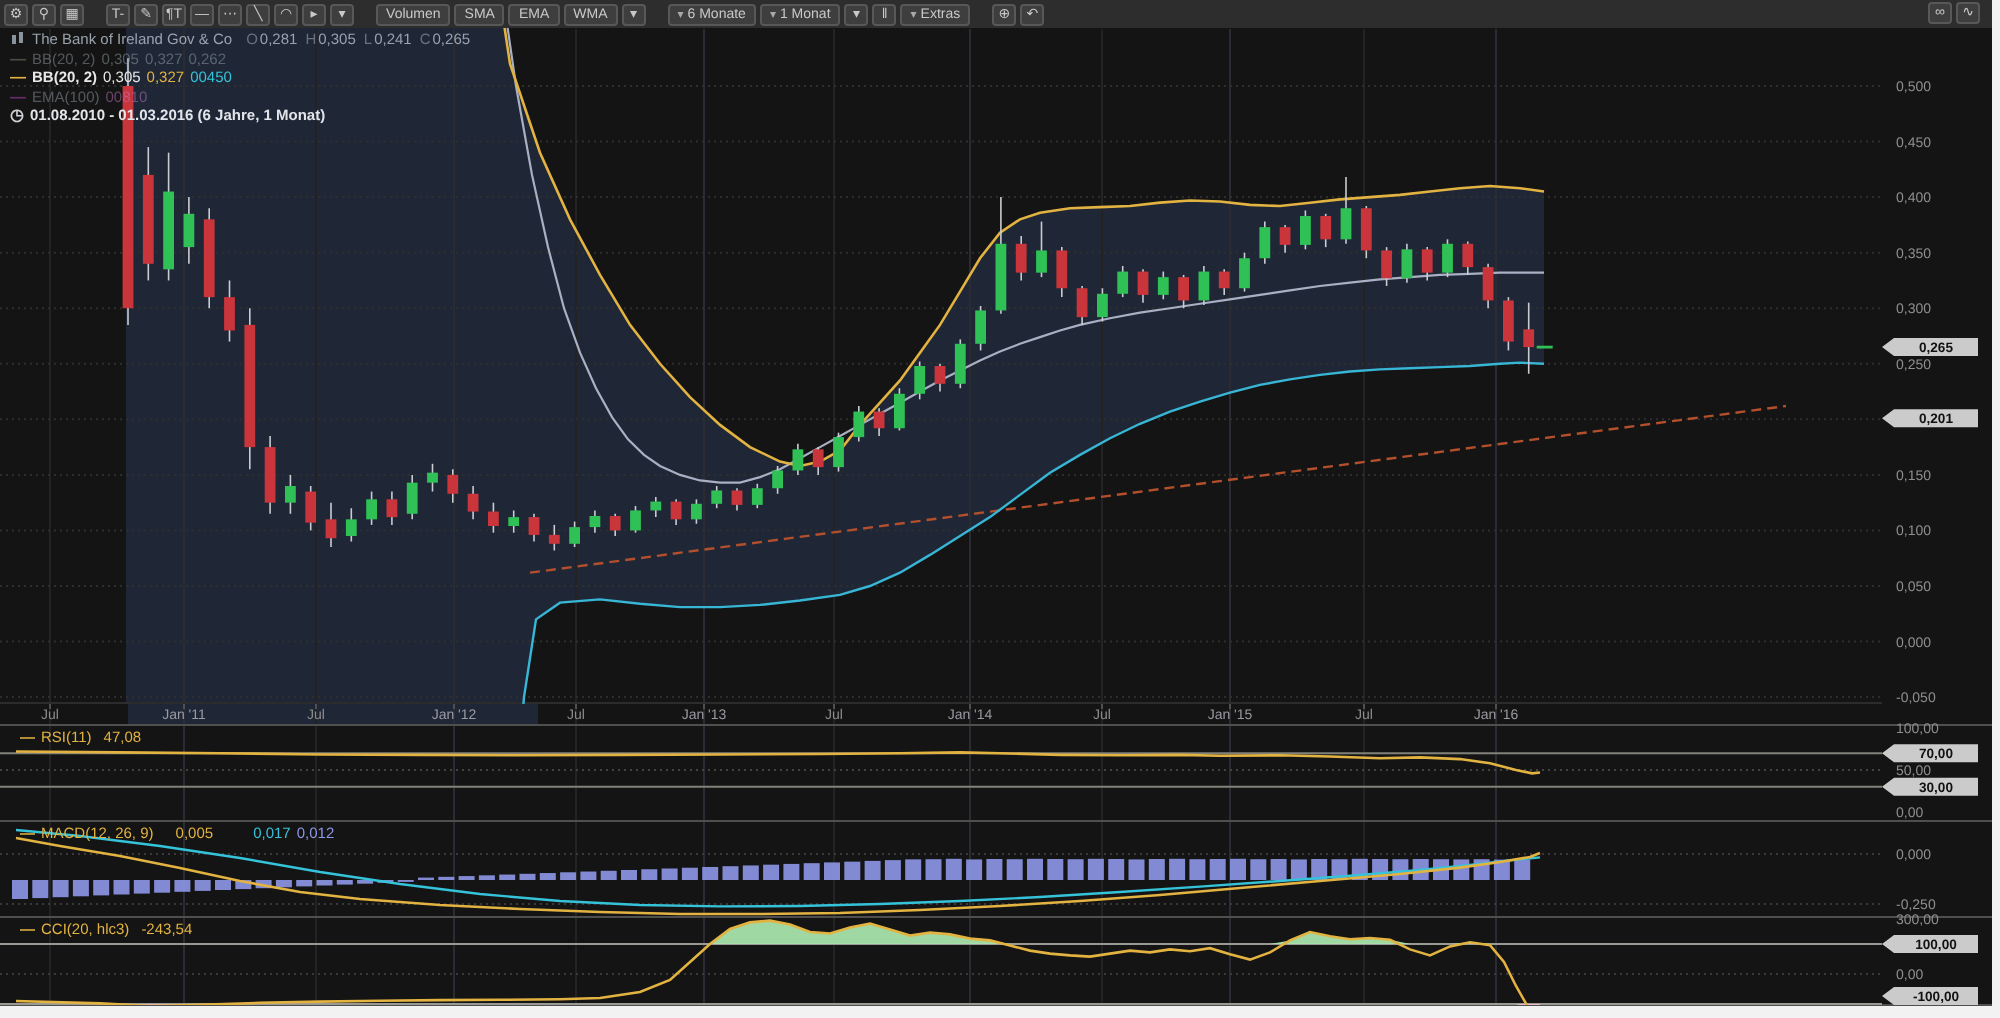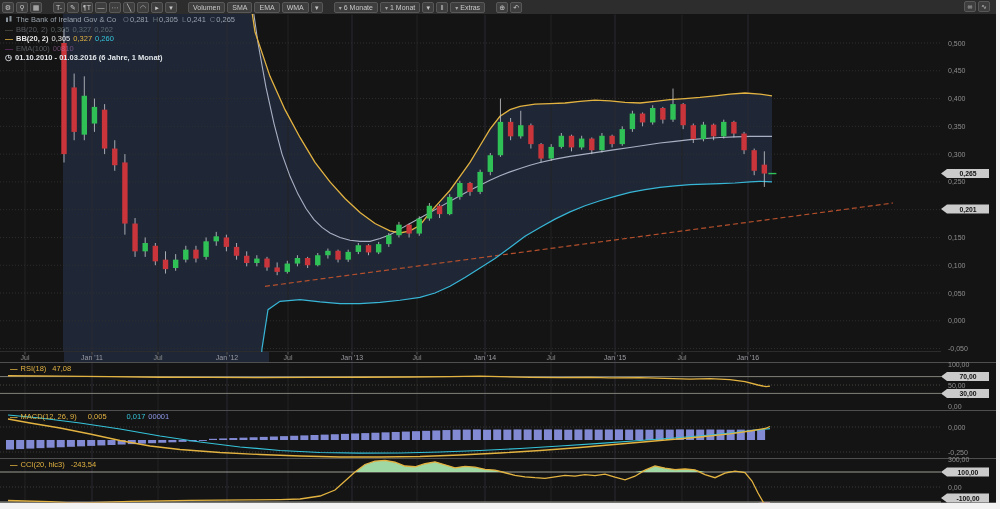--- a/index.html
+++ b/index.html
@@ -440,43 +440,43 @@
             <span class="">BB(20, 2)</span>
             <span style="color: rgb(153, 170, 170);">0,305</span>
             <span style="color: rgb(153, 170, 170);">0,327</span>
             <span style="color: rgb(153, 170, 170);">0,262</span>
           </div>
           <div class="lrow">
             <span class="dash" style="color: rgb(227, 179, 65);">—</span>
             <span class="bbname">BB(20, 2)</span>
             <span style="color: rgb(232, 232, 232);">0,305</span>
             <span style="color: rgb(227, 179, 65);">0,327</span>
-            <span style="color: rgb(53, 195, 217);">0,260</span>
+            <span style="color: rgb(53, 195, 217);">00450</span>
           </div>
           <div class="lrow dim">
             <span class="dash" style="color: rgb(194, 75, 194);">—</span>
             <span class="">EMA(100)</span>
             <span style="color: rgb(199, 121, 199);">00810</span>
           </div>
         </div>
       <div class="lrow daterow">
         <span class="clock">◷</span>
-        <span>01.10.2010 - 01.03.2016 (6 Jahre, 1 Monat)</span>
+        <span>01.08.2010 - 01.03.2016 (6 Jahre, 1 Monat)</span>
       </div>
     </div>
 
     <div class="plabel" id="rsi-label">
       <span class="dash y">—</span>
-      <span class="y">RSI(18)</span>
+      <span class="y">RSI(11)</span>
       <span class="y vsp">47,08</span>
     </div>
     <div class="plabel" id="macd-label">
       <span class="dash y">—</span>
       <span class="y">MACD(12, 26, 9)</span>
-      <span id="macd-values"><span style="color: rgb(227, 179, 65); margin-left: 8px;">0,005</span><span style="color: rgb(53, 195, 217); margin-left: 20px;">0,017</span><span style="color: rgb(141, 151, 232); margin-left: 3px;">00001</span></span>
+      <span id="macd-values"><span style="color: rgb(227, 179, 65); margin-left: 8px;">0,005</span><span style="color: rgb(53, 195, 217); margin-left: 20px;">0,017</span><span style="color: rgb(141, 151, 232); margin-left: 3px;">0,012</span></span>
     </div>
     <div class="plabel" id="cci-label">
       <span class="dash y">—</span>
       <span class="y">CCI(20, hlc3)</span>
       <span class="y vsp">-243,54</span>
     </div>
   </div>
 </div>
 
 </body></html>

